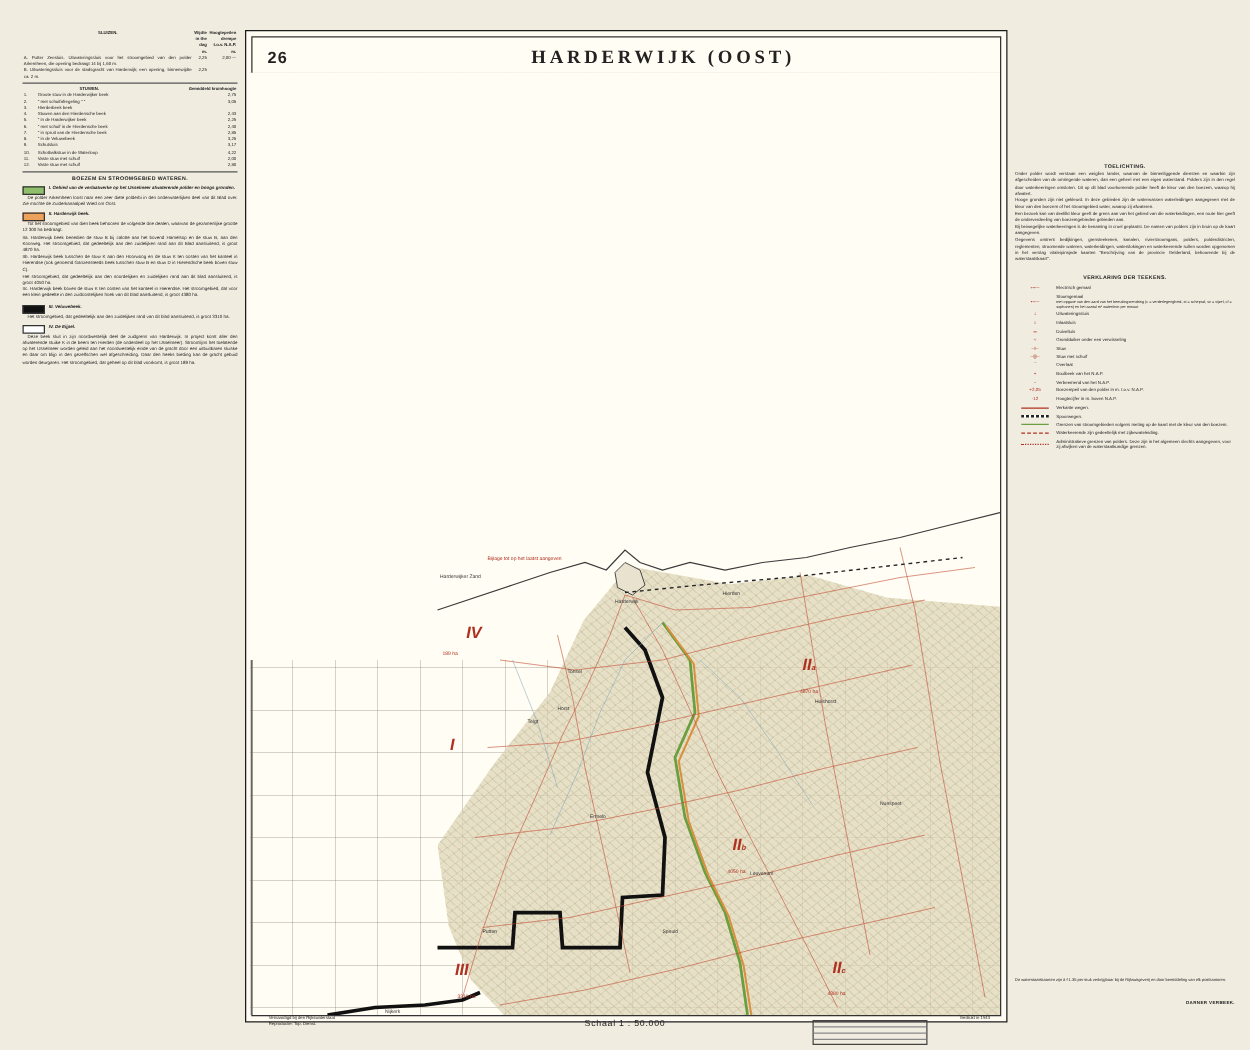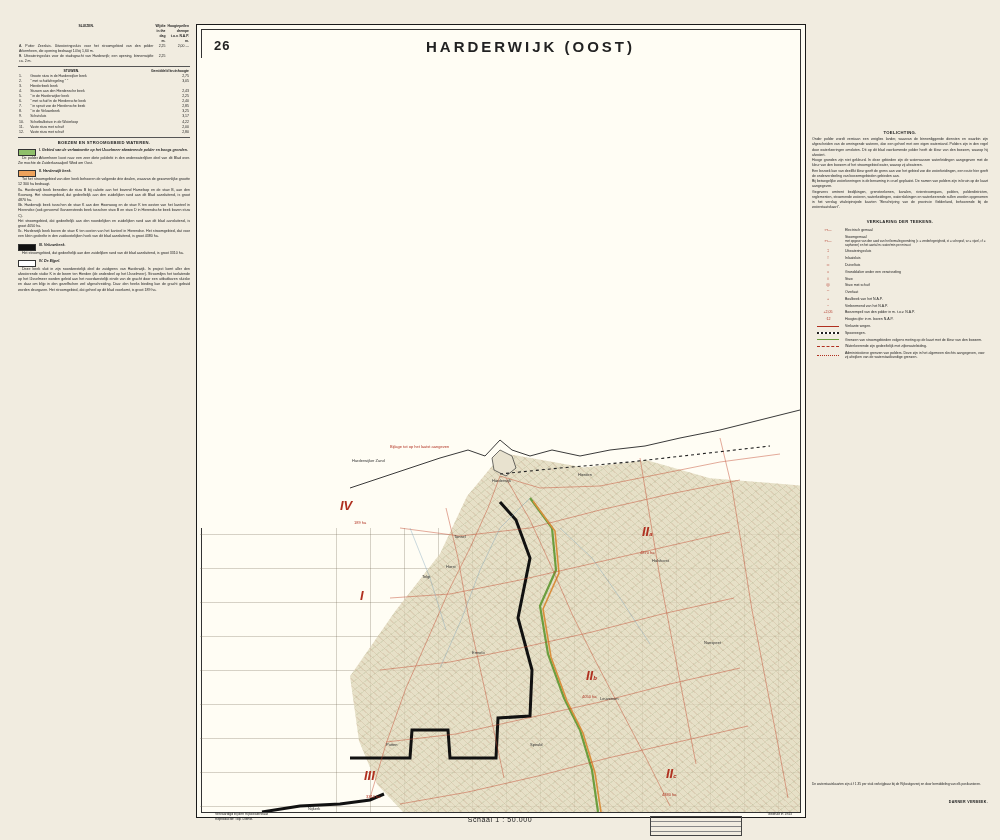--- a/index.html
+++ b/index.html
@@ -31,21 +31,21 @@
   .sw-green{background:#8fbf6a;}
   .sw-orange{background:#eda25c;}
   .sw-black{background:#111;}
   .sw-white{background:#fff;}
 
   
   .map-frame{position:absolute;left:196px;top:24px;width:608px;height:792px;border:1.6px solid #1a1a1a;background:#fdfbf2;}
   .map-inner{position:absolute;left:4px;top:4px;right:4px;bottom:4px;border:.8px solid #333;overflow:hidden;background:#fffdf4;}
   .title-row{position:absolute;left:196px;top:38px;width:669px;display:flex;align-items:baseline;justify-content:center;}
   .sheet-no{position:absolute;left:18px;top:0;font-size:13px;font-weight:bold;letter-spacing:1px;}
-  .map-title{width:100%;text-align:center;font-size:15px;letter-spacing:3px;font-weight:bold;}
+  .map-title{width:100%;text-align:center;font-size:15px;letter-spacing:3px;font-weight:bold;font-family:Liberation Serif, serif;}
 
   .map-body{position:absolute;left:200px;top:58px;width:600px;height:754px;overflow:hidden;}
   .grid{position:absolute;inset:0;
     background-image:
       repeating-linear-gradient(to right, rgba(120,110,90,.30) 0 .5px, transparent .5px 34px),
       repeating-linear-gradient(to bottom, rgba(120,110,90,.30) 0 .5px, transparent .5px 34px);
   }
 
   
   .water{position:absolute;left:0;top:0;width:600px;height:470px;background:#fffdf4;}
@@ -299,21 +299,21 @@
     <div class="plabel blk" style="left:254px;top:476px">Tonsel</div>
     <div class="plabel blk" style="left:222px;top:516px">Telgt</div>
 
     <div class="plabel" style="left:190px;top:386px">Bijlage tot op het laatst aangeven</div>
 
     <div class="roman" style="left:160px;top:530px"><span>I</span></div>
     <div class="roman" style="left:442px;top:466px"><span>II</span><small>a</small></div>
     <div class="roman" style="left:386px;top:610px"><span>II</span><small>b</small></div>
     <div class="roman" style="left:466px;top:708px"><span>II</span><small>c</small></div>
     <div class="roman" style="left:164px;top:710px"><span>III</span></div>
-    <div class="roman" style="left:140px;top:440px"><span>IV</span></div>
+    <div class="roman" style="left:173px;top:440px"><span>IV</span></div>
 
     <div class="plabel" style="left:154px;top:462px">189 ha</div>
     <div class="plabel" style="left:440px;top:492px">4870 ha</div>
     <div class="plabel" style="left:382px;top:636px">4050 ha</div>
     <div class="plabel" style="left:462px;top:734px">4380 ha</div>
     <div class="plabel" style="left:166px;top:736px">3310 ha</div>
   </div>
 
   <div class="scale-txt">Schaal 1 : 50.000</div>
   <div class="credit-l" style="white-space:pre-line">Vervaardigd bij den Rijkswaterstaat

